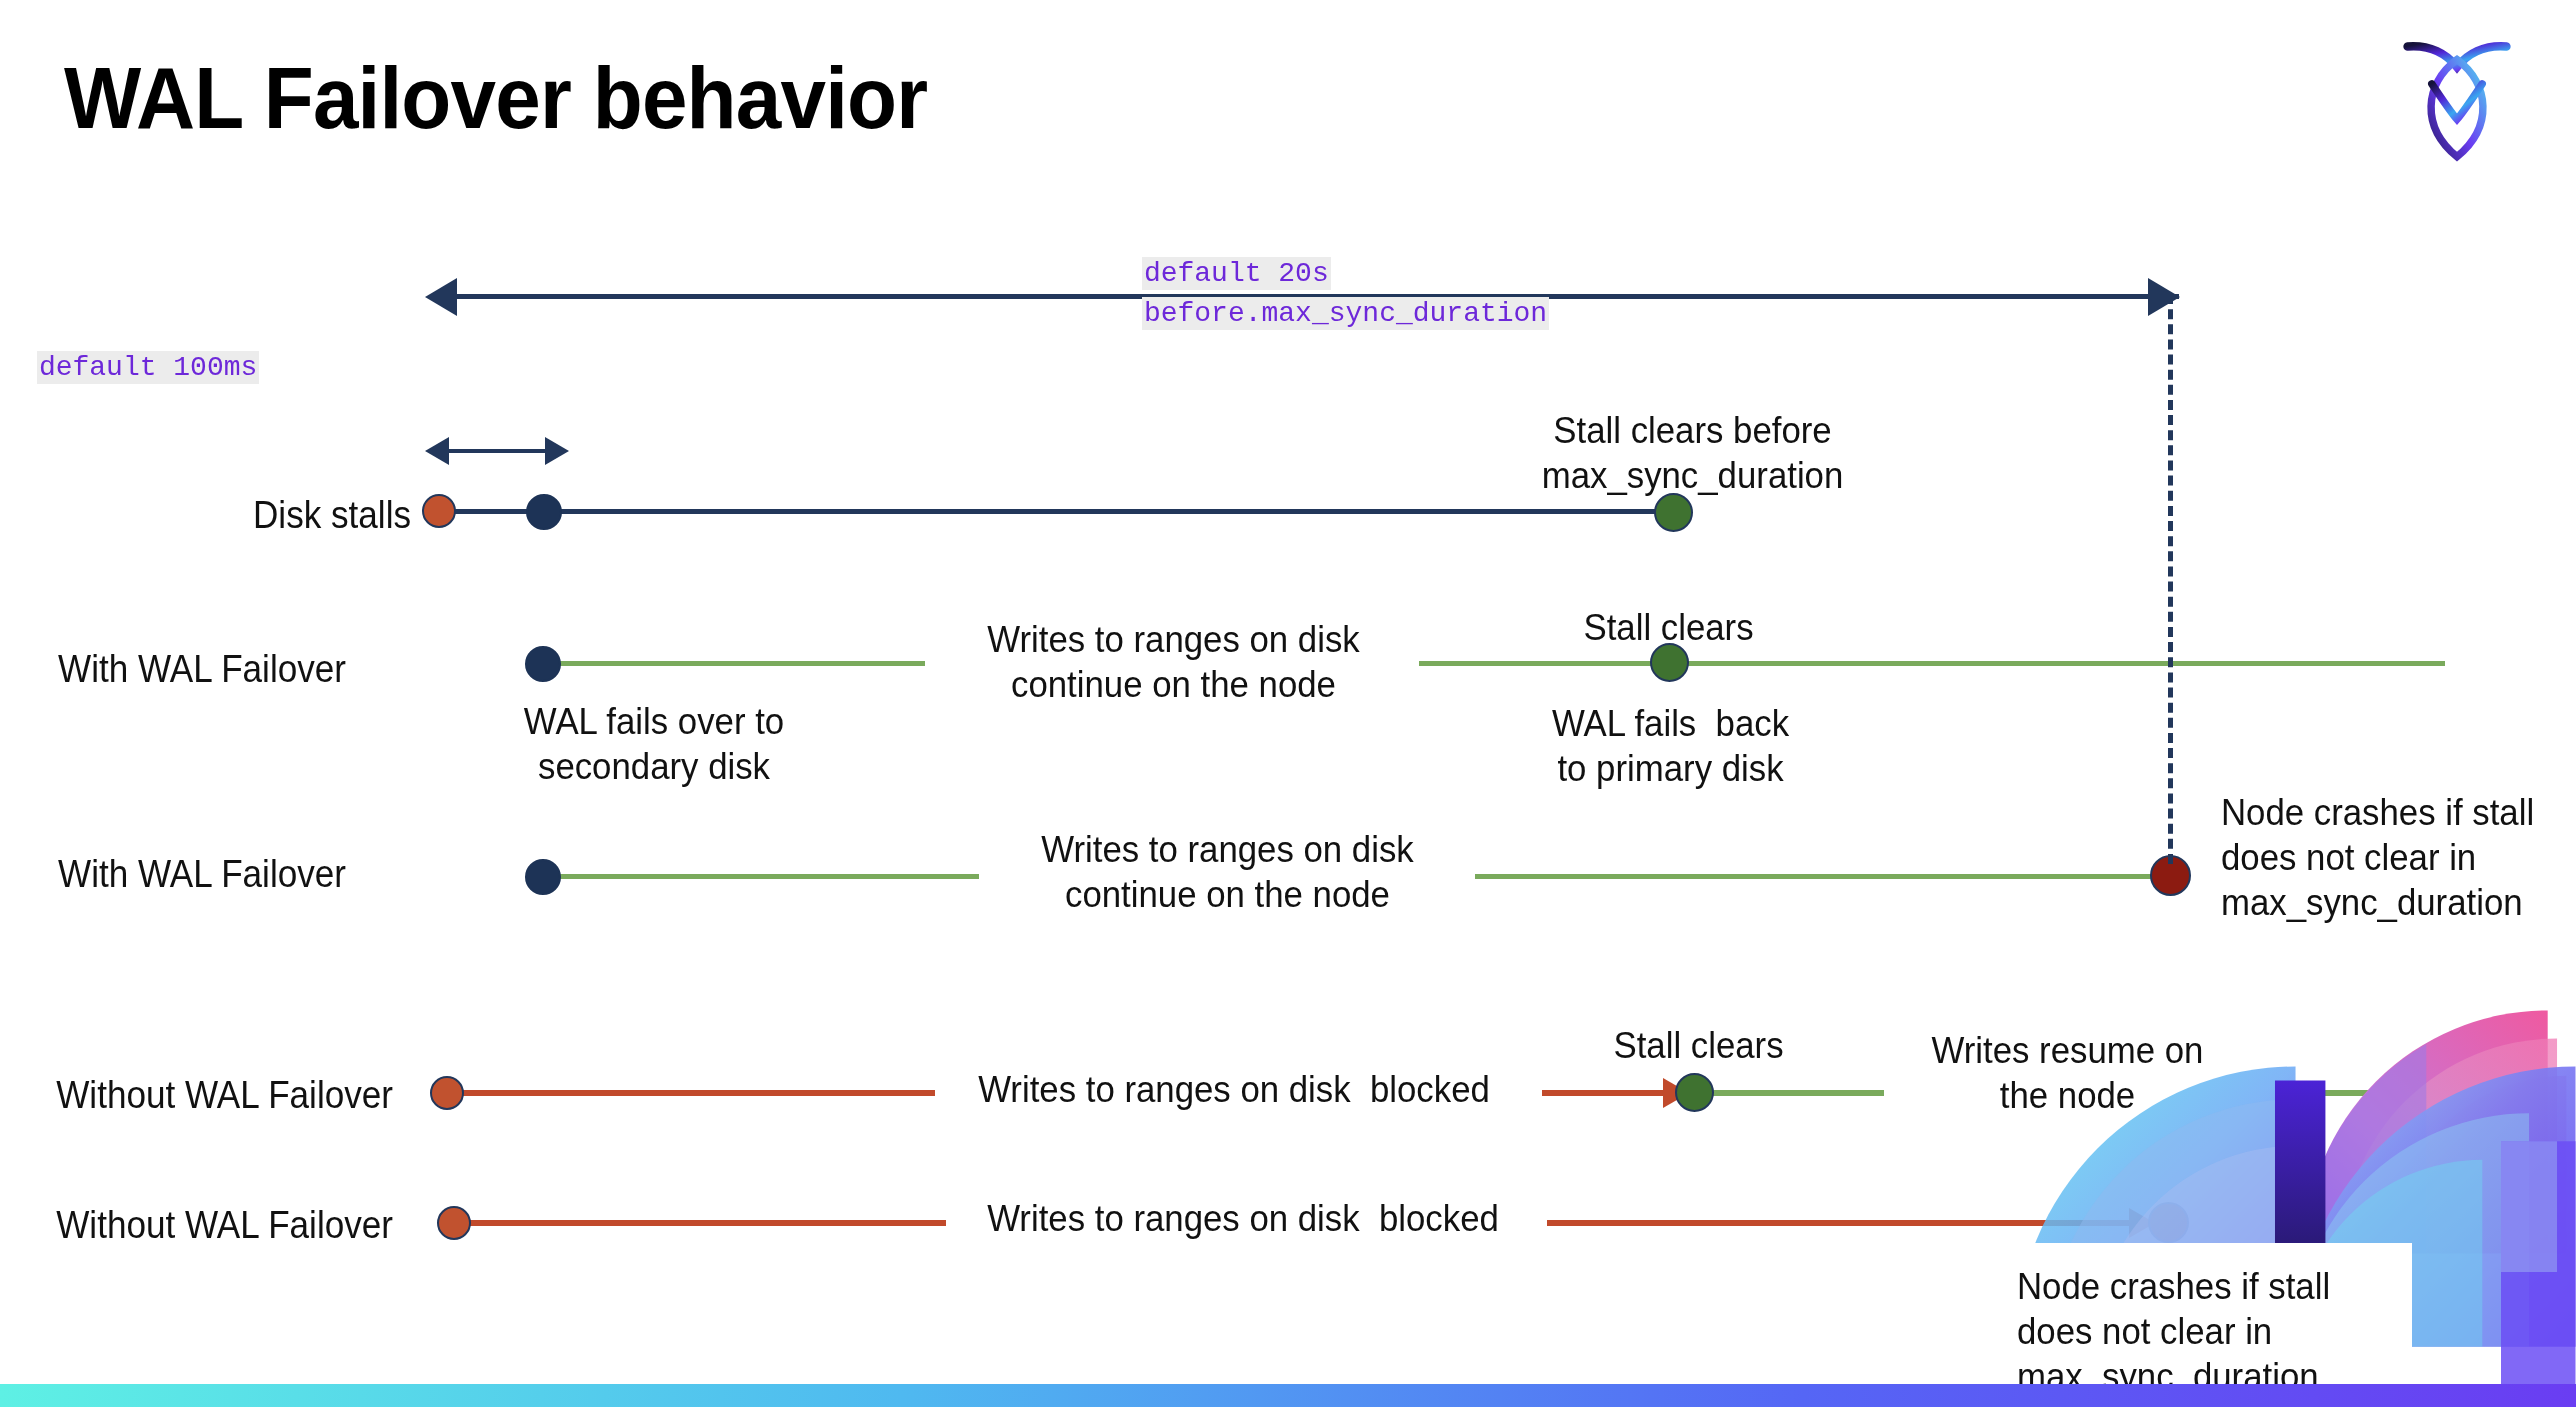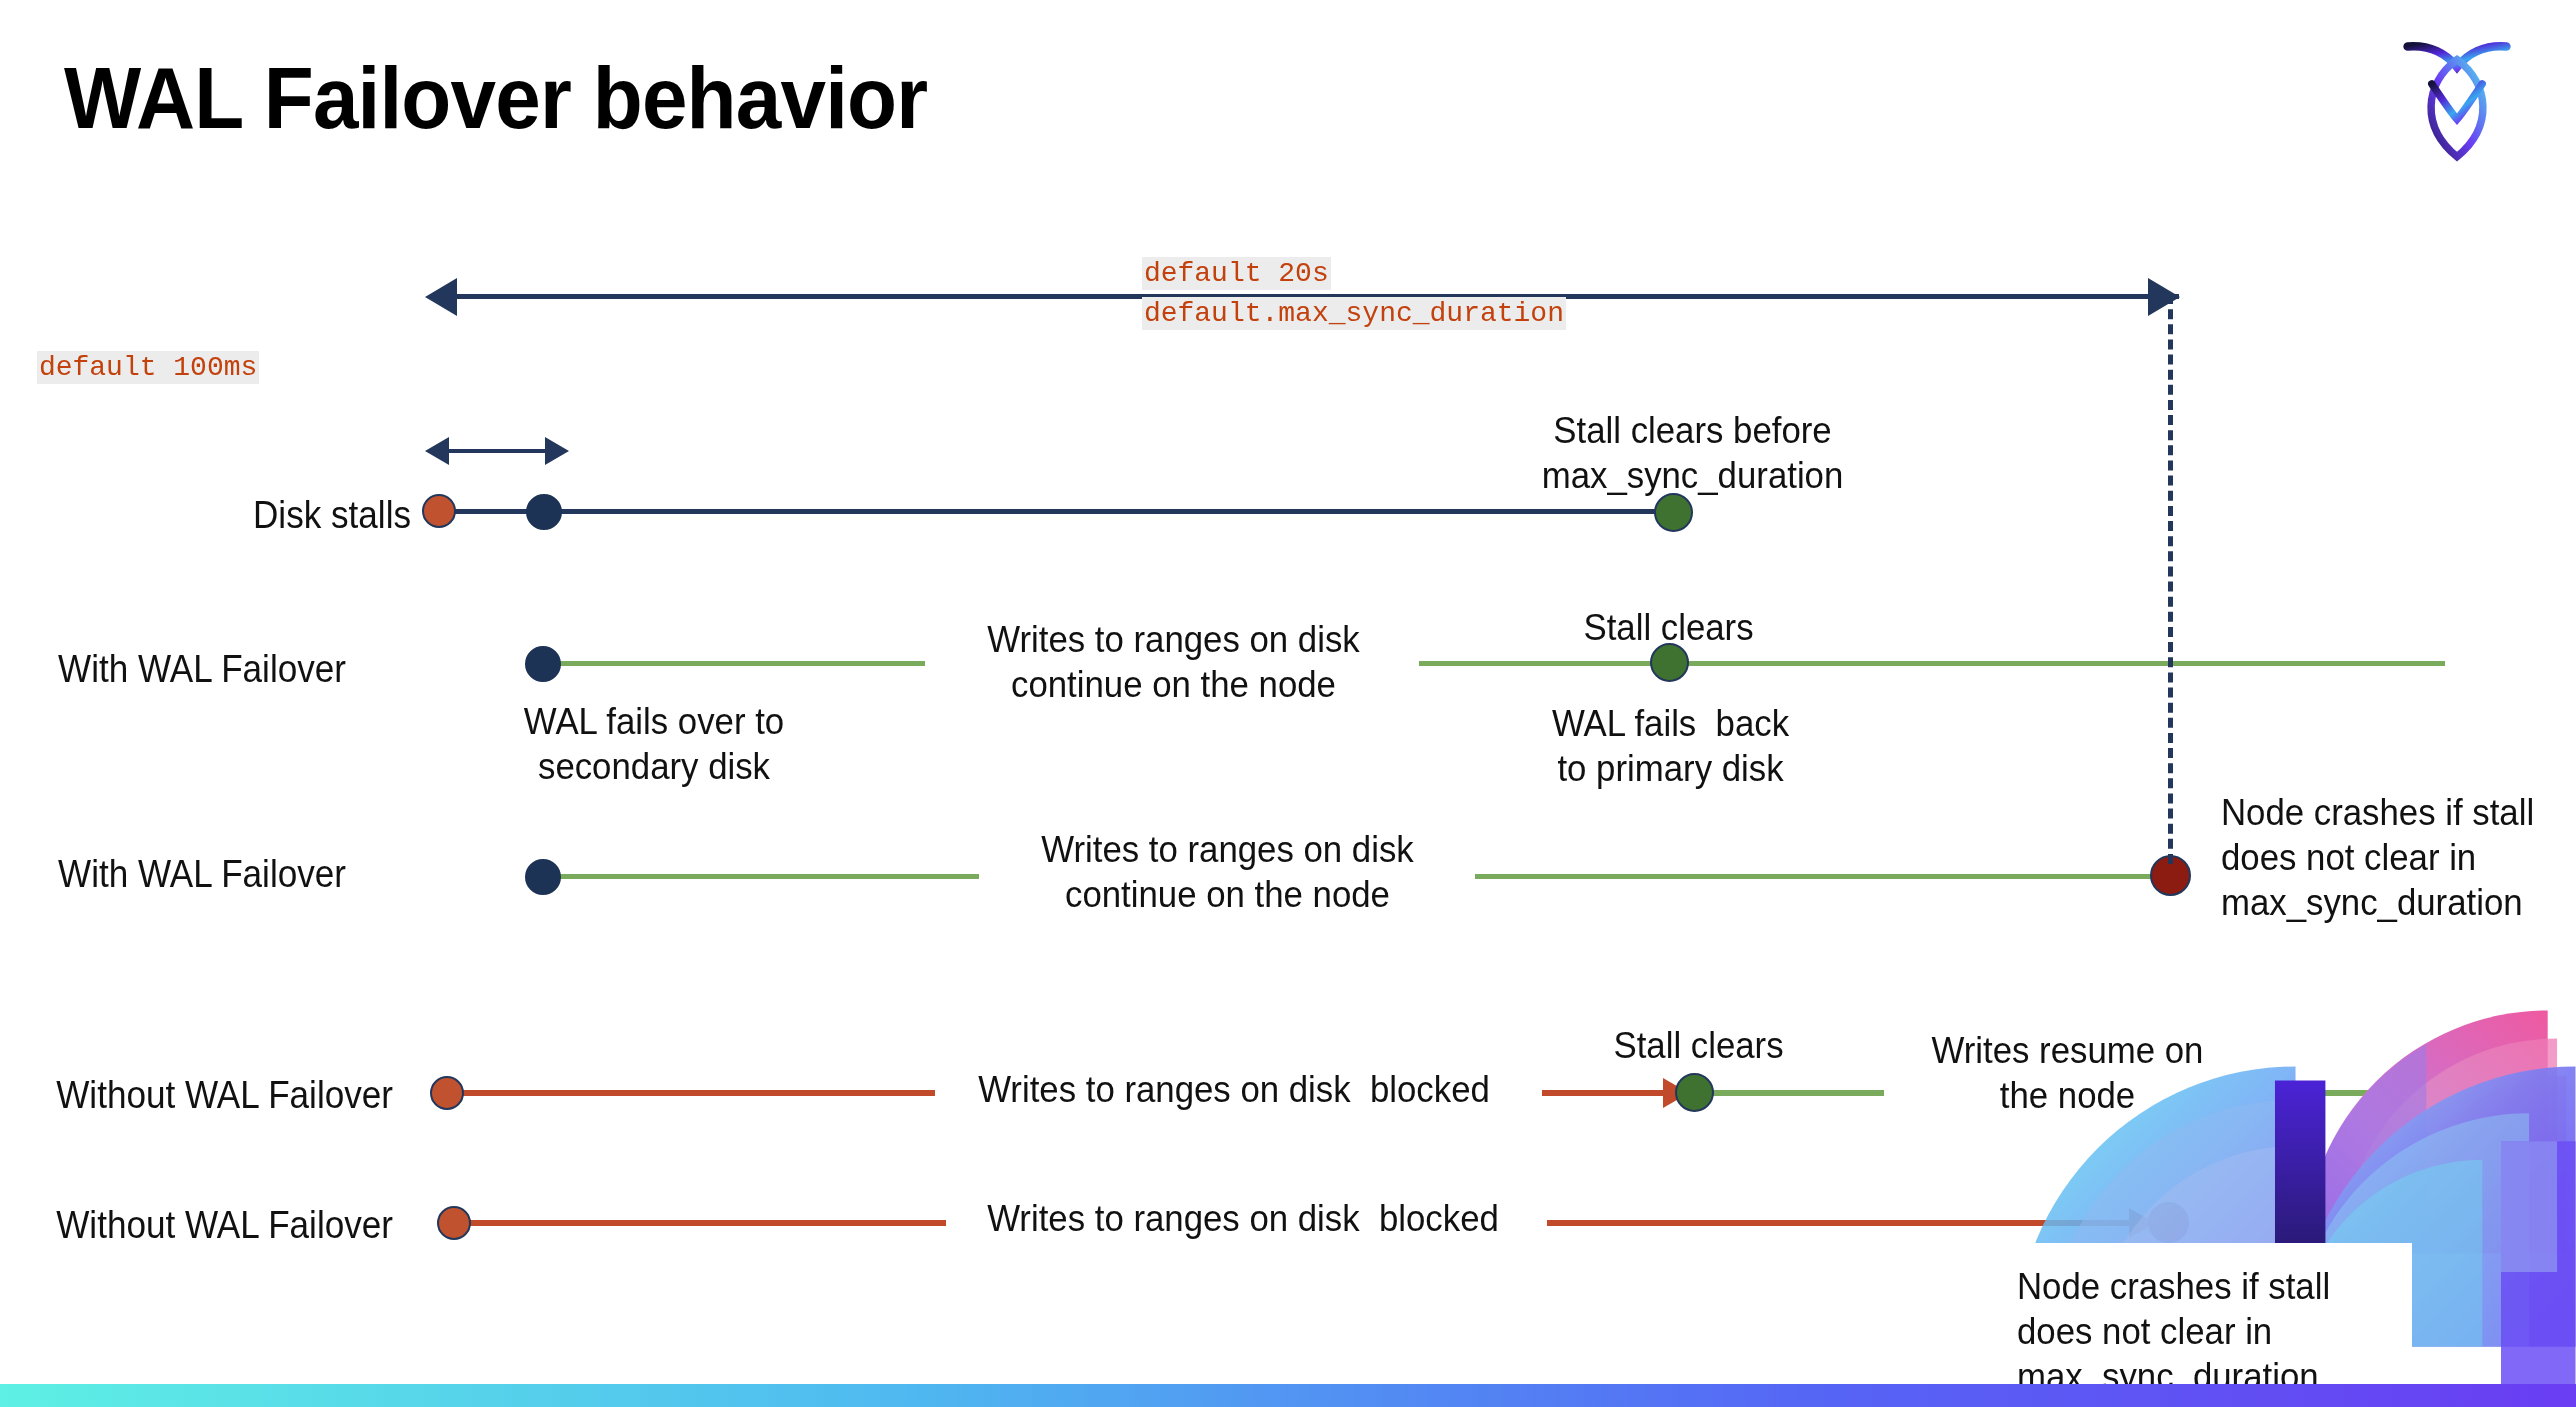--- a/index.html
+++ b/index.html
@@ -42,21 +42,21 @@
     width: 122px;
     height: 140px;
   }
 
   
   .code-label {
     position: absolute;
     font-family: "Liberation Mono", "DejaVu Sans Mono", monospace;
     font-size: 28px;
     line-height: 40px;
-    color: #c2410c;
+    color: #6d28d9;
     white-space: nowrap;
   }
   .code-label span {
     background: #ececec;
     padding: 0.9px 1.9px;
   }
 
   
   .ann {
     position: absolute;
@@ -196,21 +196,21 @@
       <path d="M65 100 L65 140" fill="none" stroke="url(#lg)" stroke-width="8" stroke-linecap="round"></path>
     </svg>
   </div>
 
   <div class="arrow-head left-navy" style="left:425px; top:278px;"></div>
   <div class="hline navy" style="left:455px; top:294px; width:1724px;"></div>
   <div class="arrow-head right-navy" style="left:2148px; top:278px;"></div>
 
   <div class="code-label" style="left:1142px; top:254px; text-align:left;">
     <div><span>default 20s</span></div>
-    <div><span>default.max_sync_duration</span></div>
+    <div><span>before.max_sync_duration</span></div>
   </div>
 
   <div class="code-label" style="left:37px; top:348px; text-align:center;">
     <div><span>default 100ms</span></div>
   </div>
 
   <div class="arrow-head left-navy-sm" style="left:425px; top:437px;"></div>
   <div class="hline navy" style="left:448px; top:449px; width:103px; height:3.7px;"></div>
   <div class="arrow-head right-navy-sm" style="left:545px; top:437px;"></div>
 

